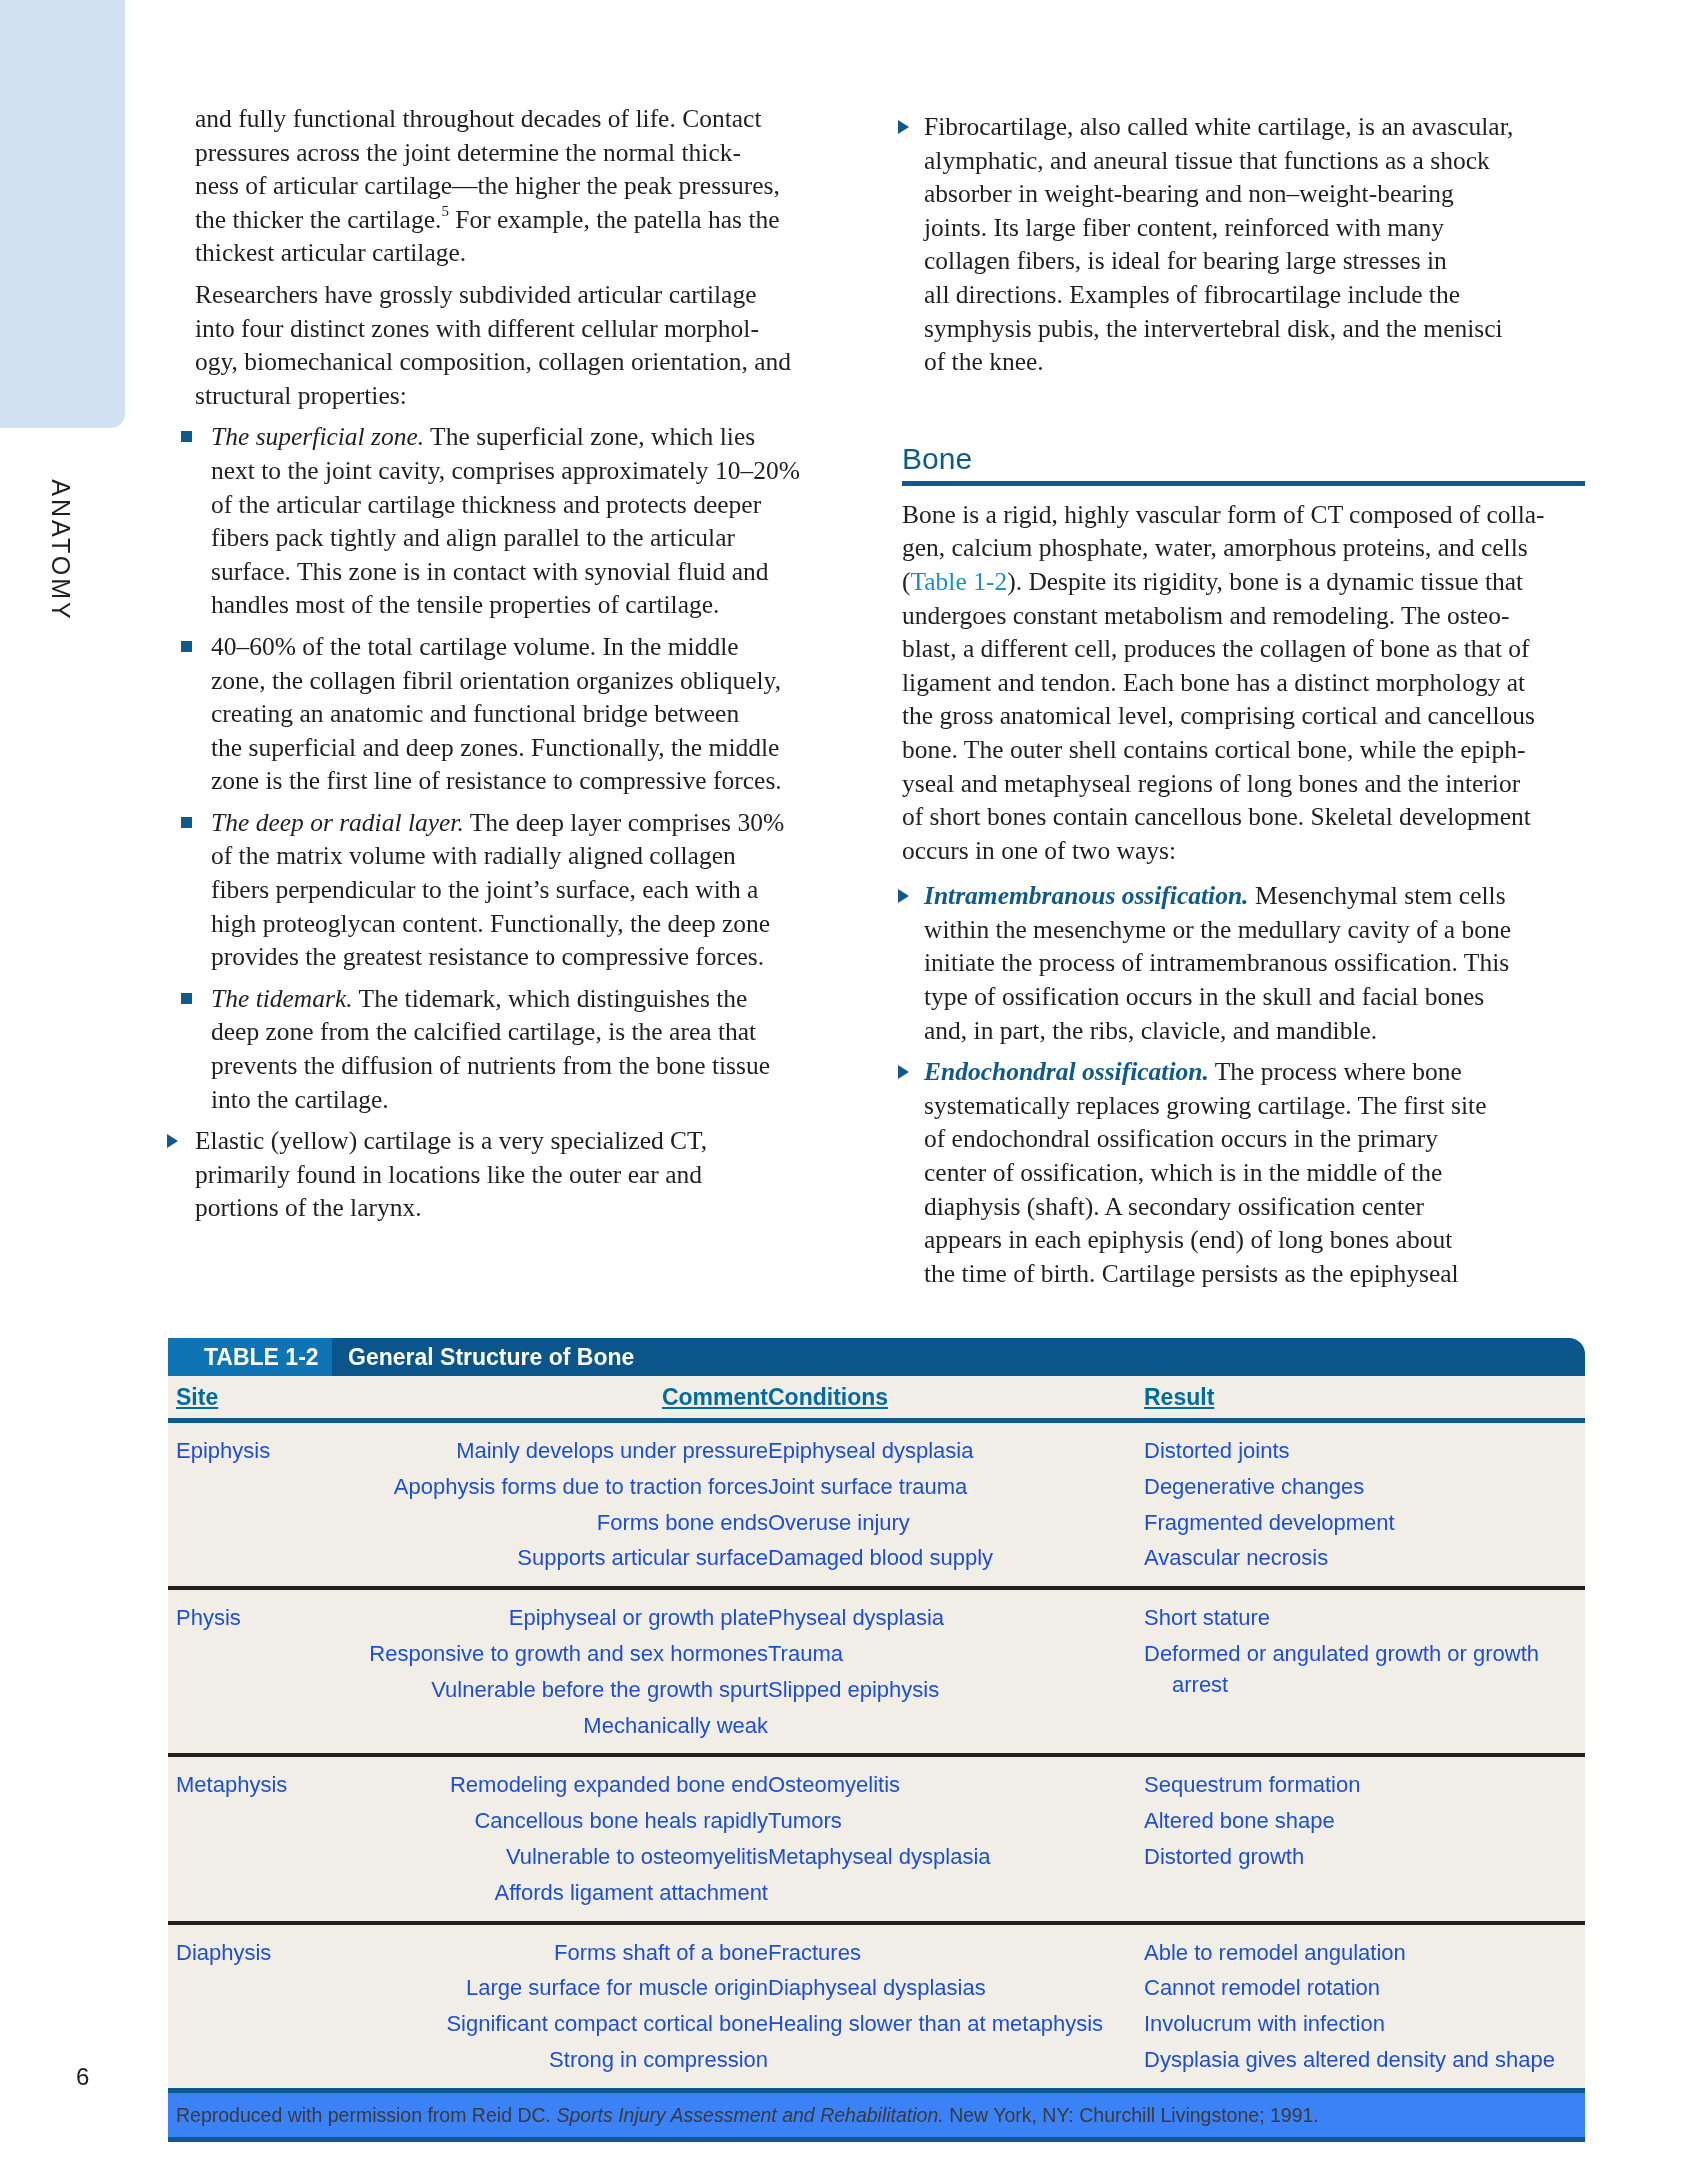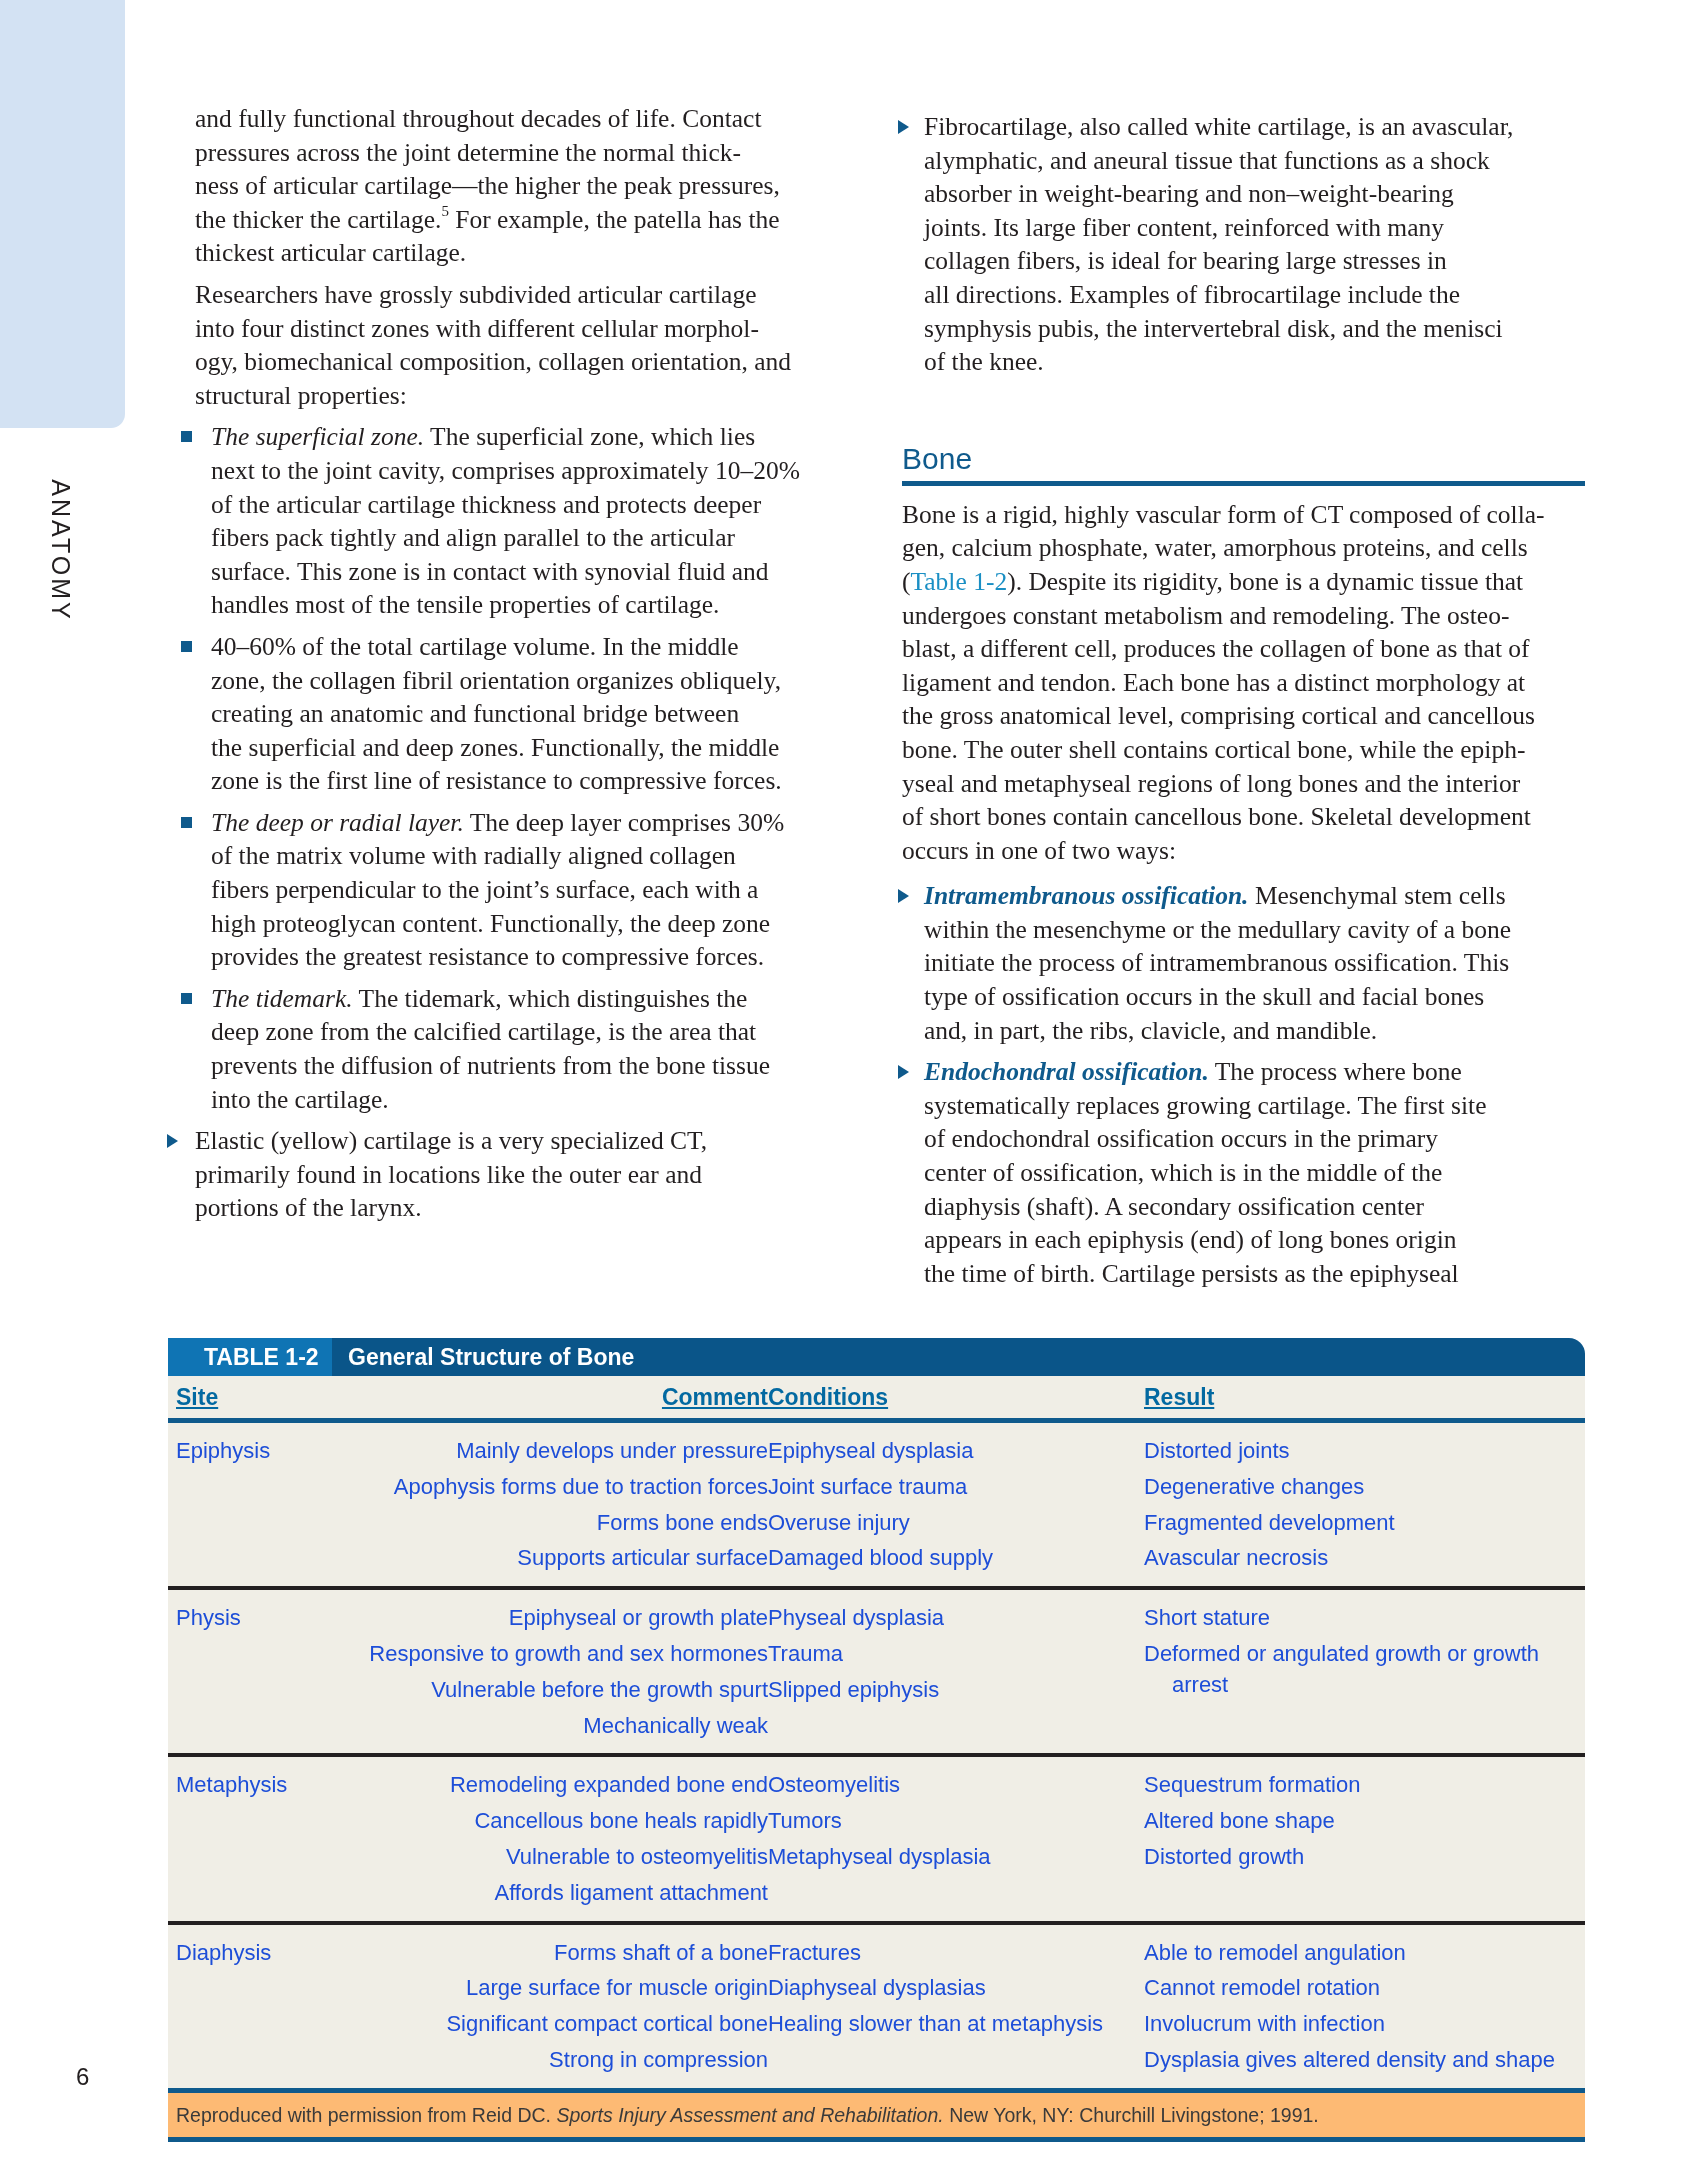--- a/index.html
+++ b/index.html
@@ -53,21 +53,21 @@
   .c2 { width: 444px; text-align: right; }
   .c3 { width: 376px; }
   .c4 { width: 430px; }
   .tbl-row { display: flex; padding-top: 10px; padding-bottom: 10px;
              font-family: "Liberation Sans", "DejaVu Sans", sans-serif; font-weight: 300;
              font-size: 22px; line-height: 35.8px; color: #1d4ed8; }
   .tbl-row.sep { border-bottom: 4px solid #231f20; }
   .tbl-row.last { border-bottom: 5px solid #0f5a8c; }
   .cell-line { display: block; white-space: nowrap; }
   .cell-line.indent { padding-left: 28px; line-height: 26px; }
-  .tbl-source { background: #fdba74; padding: 6px 8px; height: 32px;
+  .tbl-source { background: #3b82f6; padding: 6px 8px; height: 32px;
                 font-family: "Liberation Sans", "DejaVu Sans", sans-serif; font-size: 19.5px;
                 color: #3a3a3a; line-height: 32px; border-bottom: 5px solid #0f5a8c; white-space: nowrap; }
 
   .page-number { position: absolute; left: 76px; top: 2063px;
                  font-family: "Liberation Sans", "DejaVu Sans", sans-serif; font-size: 24px; color: #231f20; }
 </style>
 </head>
 <body>
 
 <div class="side-tab"></div>
@@ -171,21 +171,21 @@
     <span class="line">type of ossification occurs in the skull and facial bones</span>
     <span class="line">and, in part, the ribs, clavicle, and mandible.</span>
   </div>
   <div class="tri-item" style="margin-left:-6px;padding-left:28px;">
     <span class="tri-bullet"></span>
     <span class="line"><span class="term">Endochondral ossification.</span><span>  The process where bone</span></span>
     <span class="line">systematically replaces growing cartilage. The first site</span>
     <span class="line">of endochondral ossification occurs in the primary</span>
     <span class="line">center of ossification, which is in the middle of the</span>
     <span class="line">diaphysis (shaft). A secondary ossification center</span>
-    <span class="line">appears in each epiphysis (end) of long bones origin</span>
+    <span class="line">appears in each epiphysis (end) of long bones about</span>
     <span class="line">the time of birth. Cartilage persists as the epiphyseal</span>
   </div>
 </div>
 
 <div class="table-wrap">
   <div class="tbl-title-bar">
     <div class="tbl-num">TABLE 1-2</div>
     <div class="tbl-caption">General Structure of Bone</div>
   </div>
   <div class="tbl-body">

